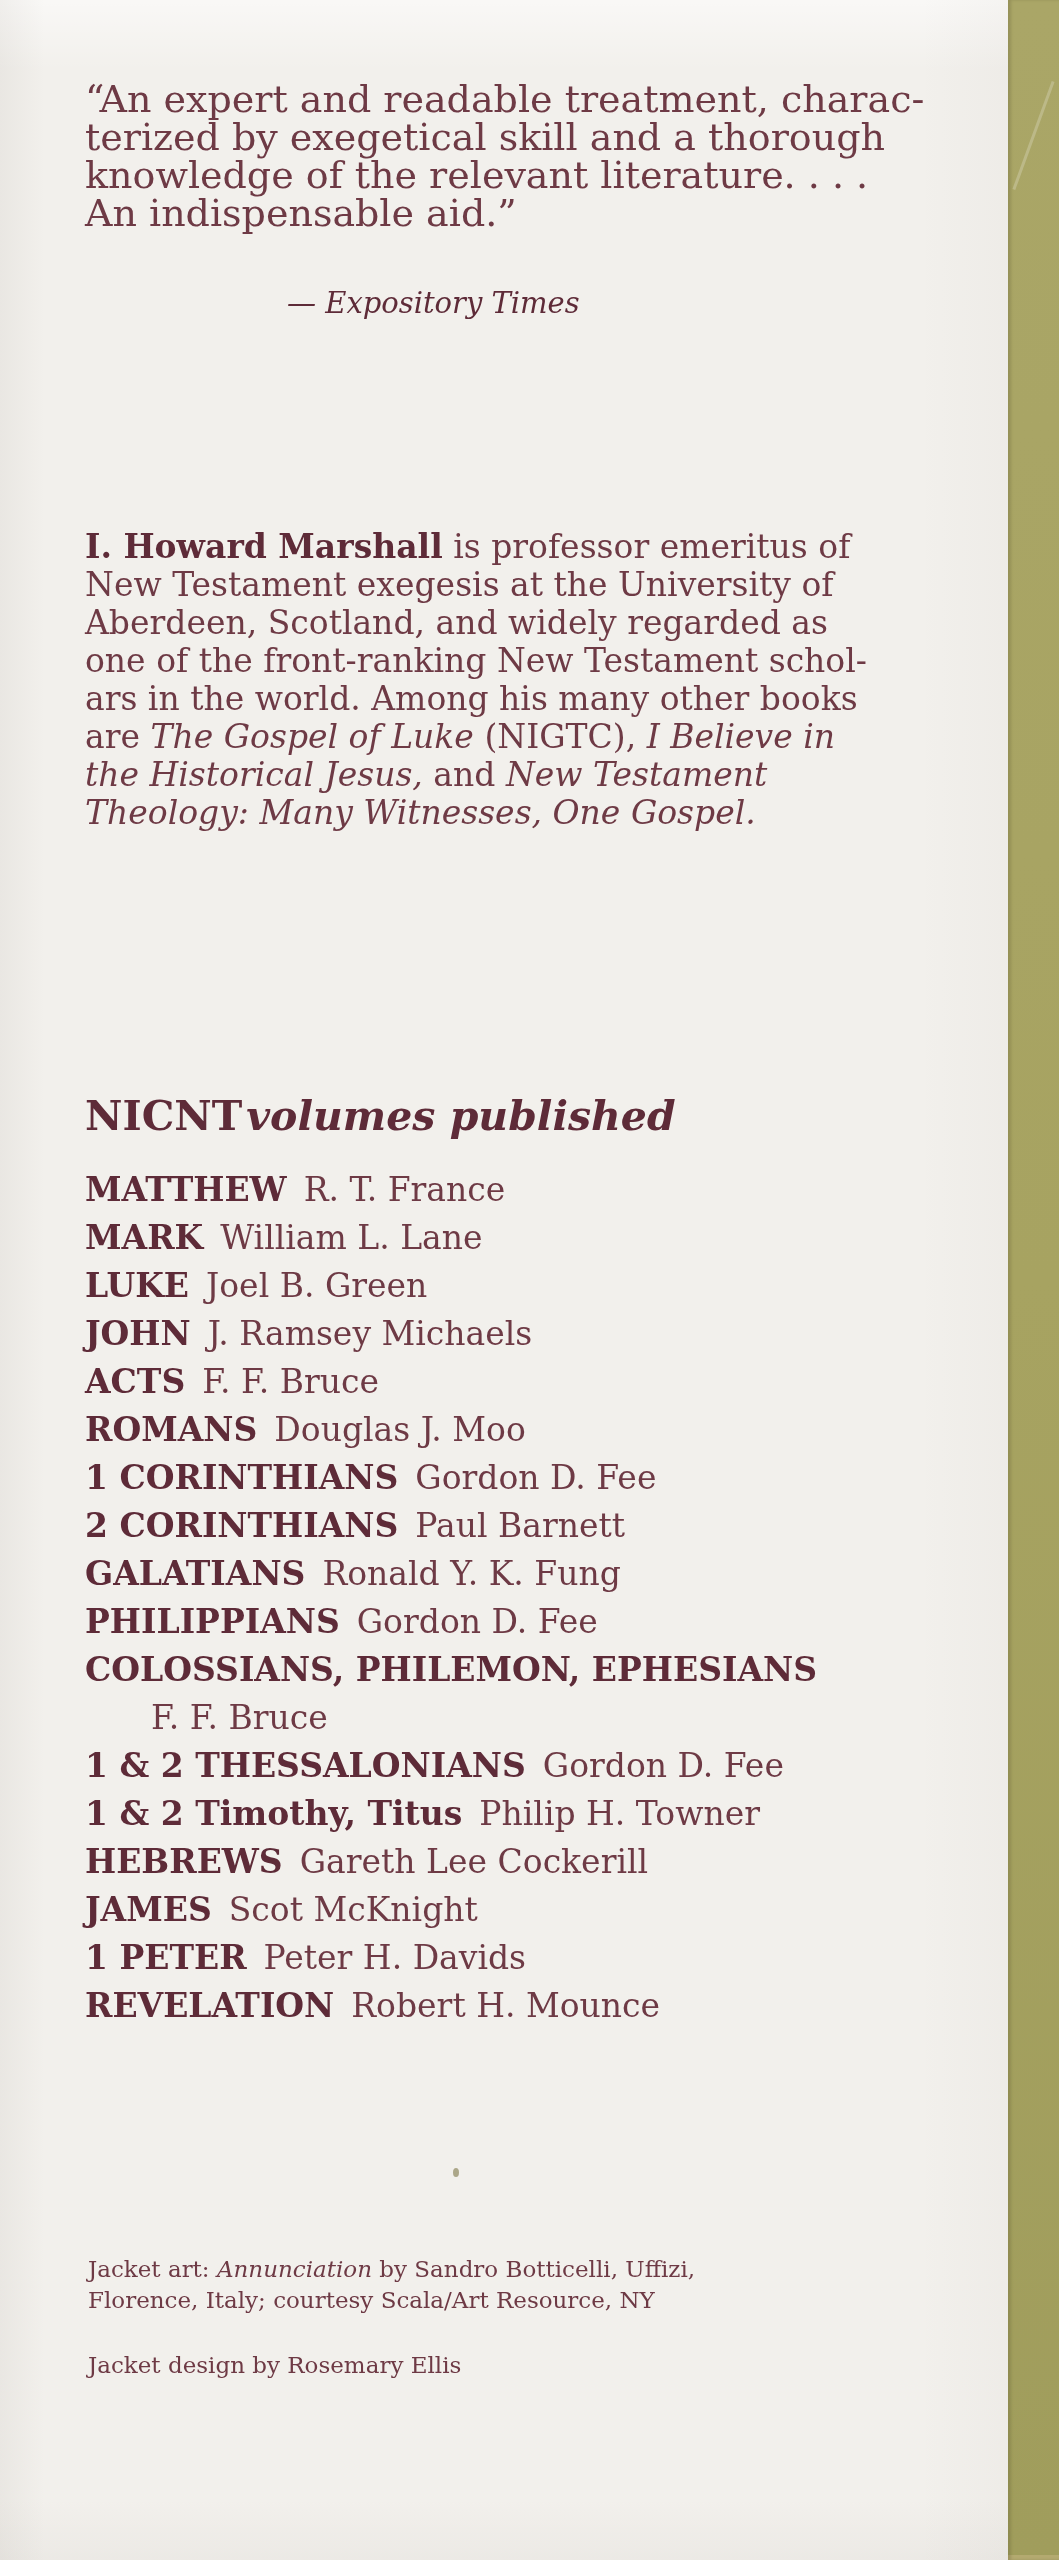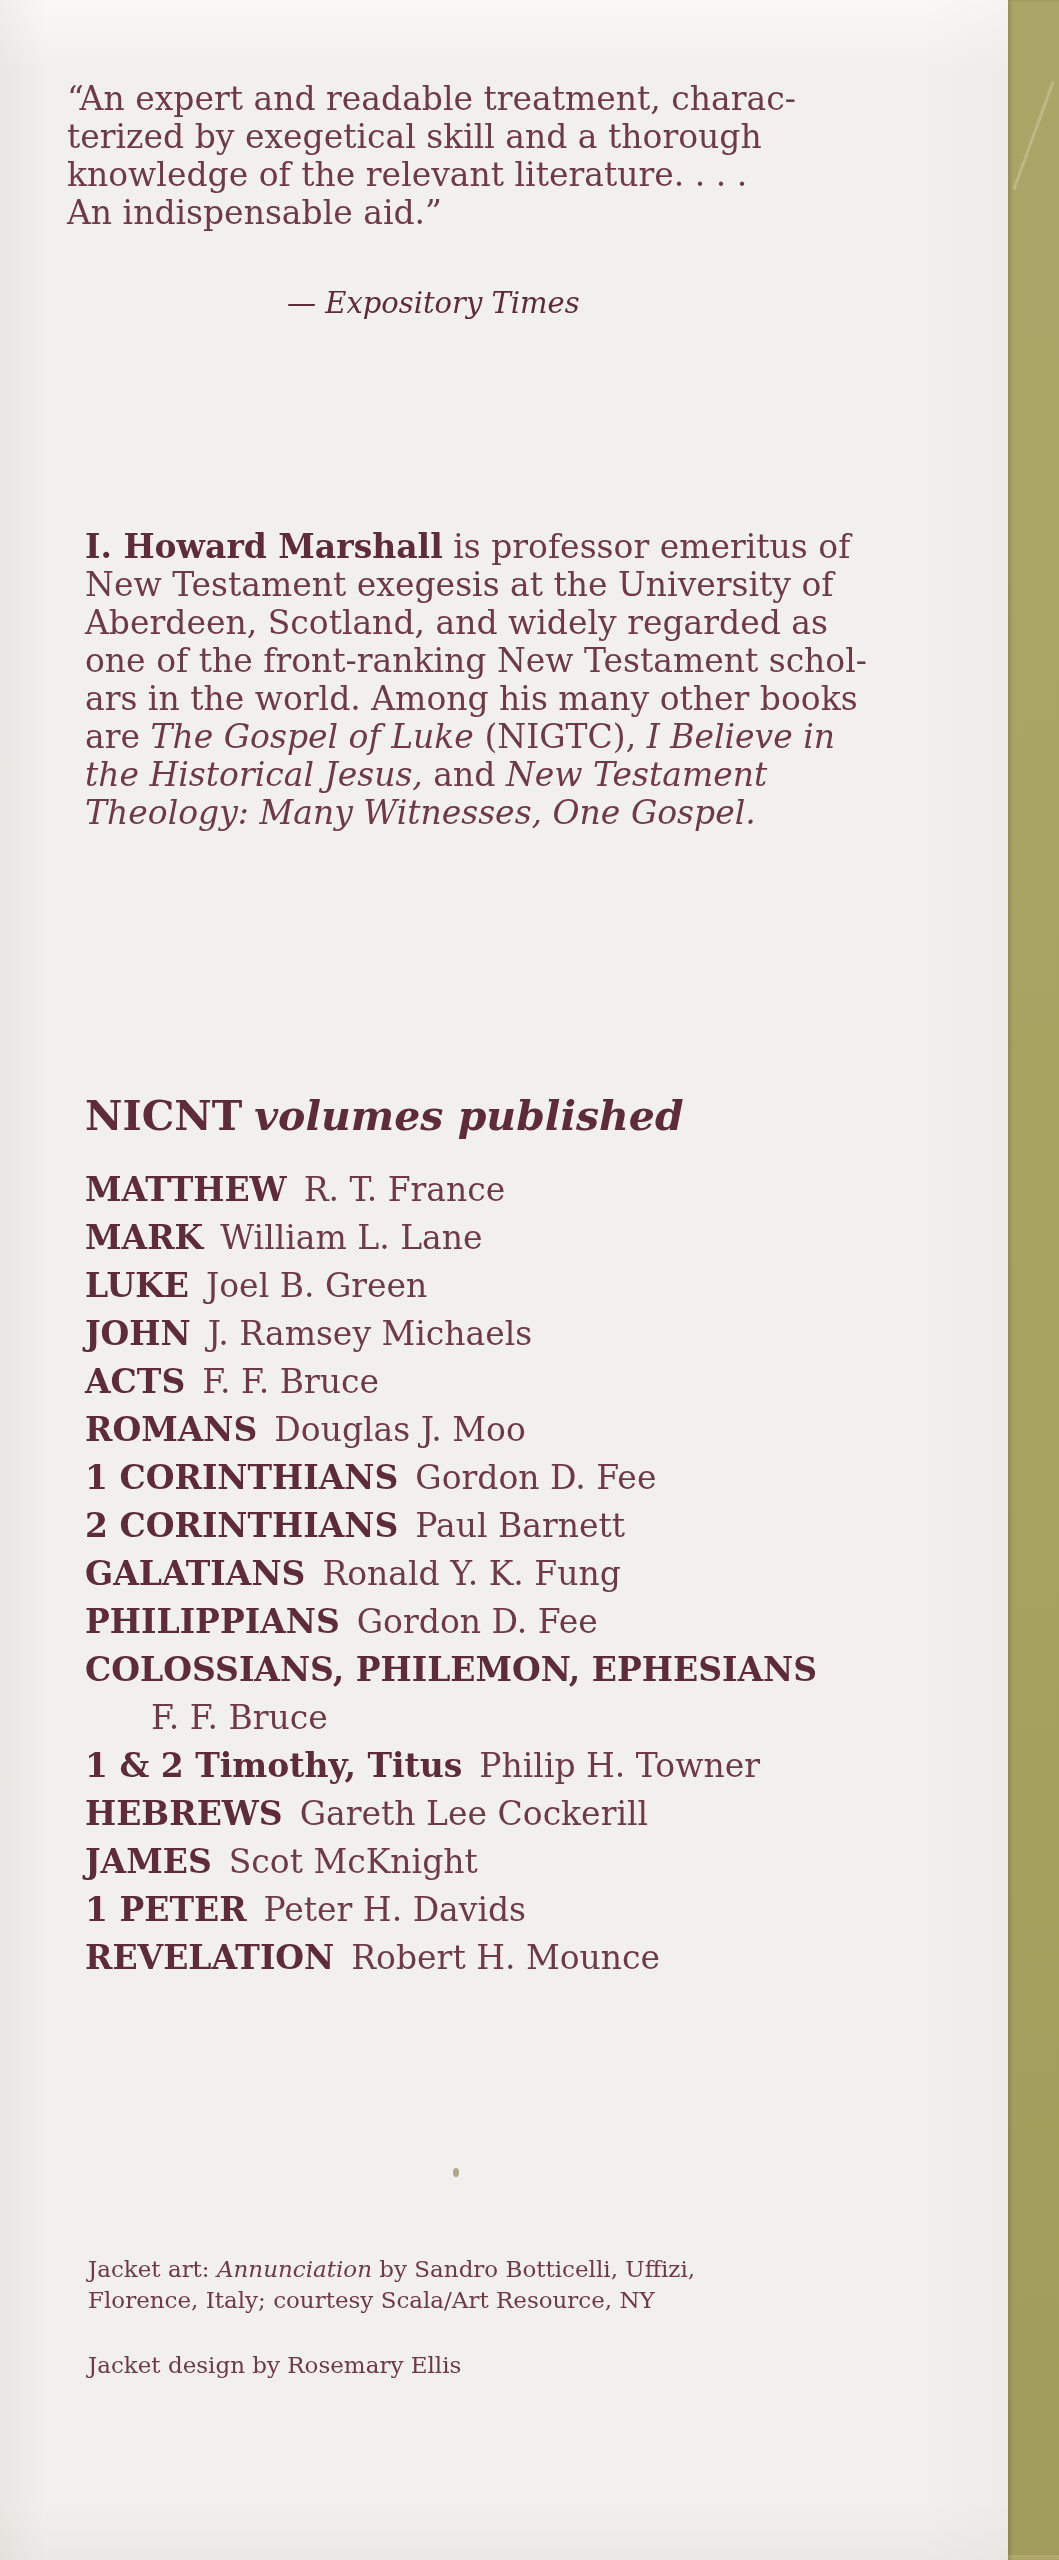--- a/index.html
+++ b/index.html
@@ -30,39 +30,39 @@
     position:absolute;top:0;right:0;width:51px;height:2560px;
     background:linear-gradient(180deg,#aaa667 0%,#a7a361 50%,#a09d5c 100%);
     box-shadow:inset 3px 0 3px rgba(60,55,30,0.18), inset 0 -5px 0 rgba(196,180,130,0.55);
   }
   .scuff{
     position:absolute;left:1032px;top:78px;width:3px;height:115px;
     background:rgba(255,255,255,0.22);transform:rotate(20deg);
   }
   .tline{white-space:nowrap;}
   .quote{
-    position:absolute;left:67px;top:80px;
-    font-size:33px;line-height:38px;color:var(--reg);
+    position:absolute;left:85px;top:80px;
+    font-size:38px;line-height:38px;color:var(--reg);
   }
   .attr{
     position:absolute;left:287px;top:286px;
     font-size:29px;font-weight:normal;font-style:italic;color:var(--dark);
     white-space:nowrap;
   }
   .bio{
     position:absolute;left:85px;top:488px;
     font-size:33px;line-height:38px;color:var(--reg);margin-top:40px;
   }
   .seg-b{font-weight:bold;color:var(--dark);}
   .seg-i{font-style:italic;}
   .heading{
     position:absolute;left:85px;top:1092px;
     font-size:41px;font-weight:bold;color:var(--dark);white-space:nowrap;
   }
-  .heading .it{font-style:italic;margin-left:12px;}
+  .heading .it{font-style:italic;margin-left:4px;}
   .volumes{
     position:absolute;left:85px;top:1166px;
     font-size:33px;color:var(--reg);
   }
   .vol-row{line-height:48px;white-space:nowrap;}
   .vol-title{font-weight:bold;color:var(--dark);}
   .vol-author{margin-left:17px;}
   .vol-author-indent{line-height:48px;padding-left:66px;}
   .vol-author-indent .vol-author{margin-left:0;}
   .credit-art{
@@ -114,20 +114,21 @@
     <div class="vol-row"><span class="vol-title">MARK</span><span class="vol-author">William L. Lane</span></div>
     <div class="vol-row"><span class="vol-title">LUKE</span><span class="vol-author">Joel B. Green</span></div>
     <div class="vol-row"><span class="vol-title">JOHN</span><span class="vol-author">J. Ramsey Michaels</span></div>
     <div class="vol-row"><span class="vol-title">ACTS</span><span class="vol-author">F. F. Bruce</span></div>
     <div class="vol-row"><span class="vol-title">ROMANS</span><span class="vol-author">Douglas J. Moo</span></div>
     <div class="vol-row"><span class="vol-title">1 CORINTHIANS</span><span class="vol-author">Gordon D. Fee</span></div>
     <div class="vol-row"><span class="vol-title">2 CORINTHIANS</span><span class="vol-author">Paul Barnett</span></div>
     <div class="vol-row"><span class="vol-title">GALATIANS</span><span class="vol-author">Ronald Y. K. Fung</span></div>
     <div class="vol-row"><span class="vol-title">PHILIPPIANS</span><span class="vol-author">Gordon D. Fee</span></div>
     <div class="vol-row"><span class="vol-title">COLOSSIANS, PHILEMON, EPHESIANS</span><div class="vol-author-indent"><span class="vol-author">F. F. Bruce</span></div></div>
+    <div class="vol-row"><span class="vol-title">1 &amp; 2 THESSALONIANS</span><span class="vol-author">Gordon D. Fee</span></div>
     <div class="vol-row"><span class="vol-title">1 &amp; 2 Timothy, Titus</span><span class="vol-author">Philip H. Towner</span></div>
     <div class="vol-row"><span class="vol-title">HEBREWS</span><span class="vol-author">Gareth Lee Cockerill</span></div>
     <div class="vol-row"><span class="vol-title">JAMES</span><span class="vol-author">Scot McKnight</span></div>
     <div class="vol-row"><span class="vol-title">1 PETER</span><span class="vol-author">Peter H. Davids</span></div>
     <div class="vol-row"><span class="vol-title">REVELATION</span><span class="vol-author">Robert H. Mounce</span></div>
   </div>
 
 <div class="speck"></div>
 
 <div class="credit-art">

